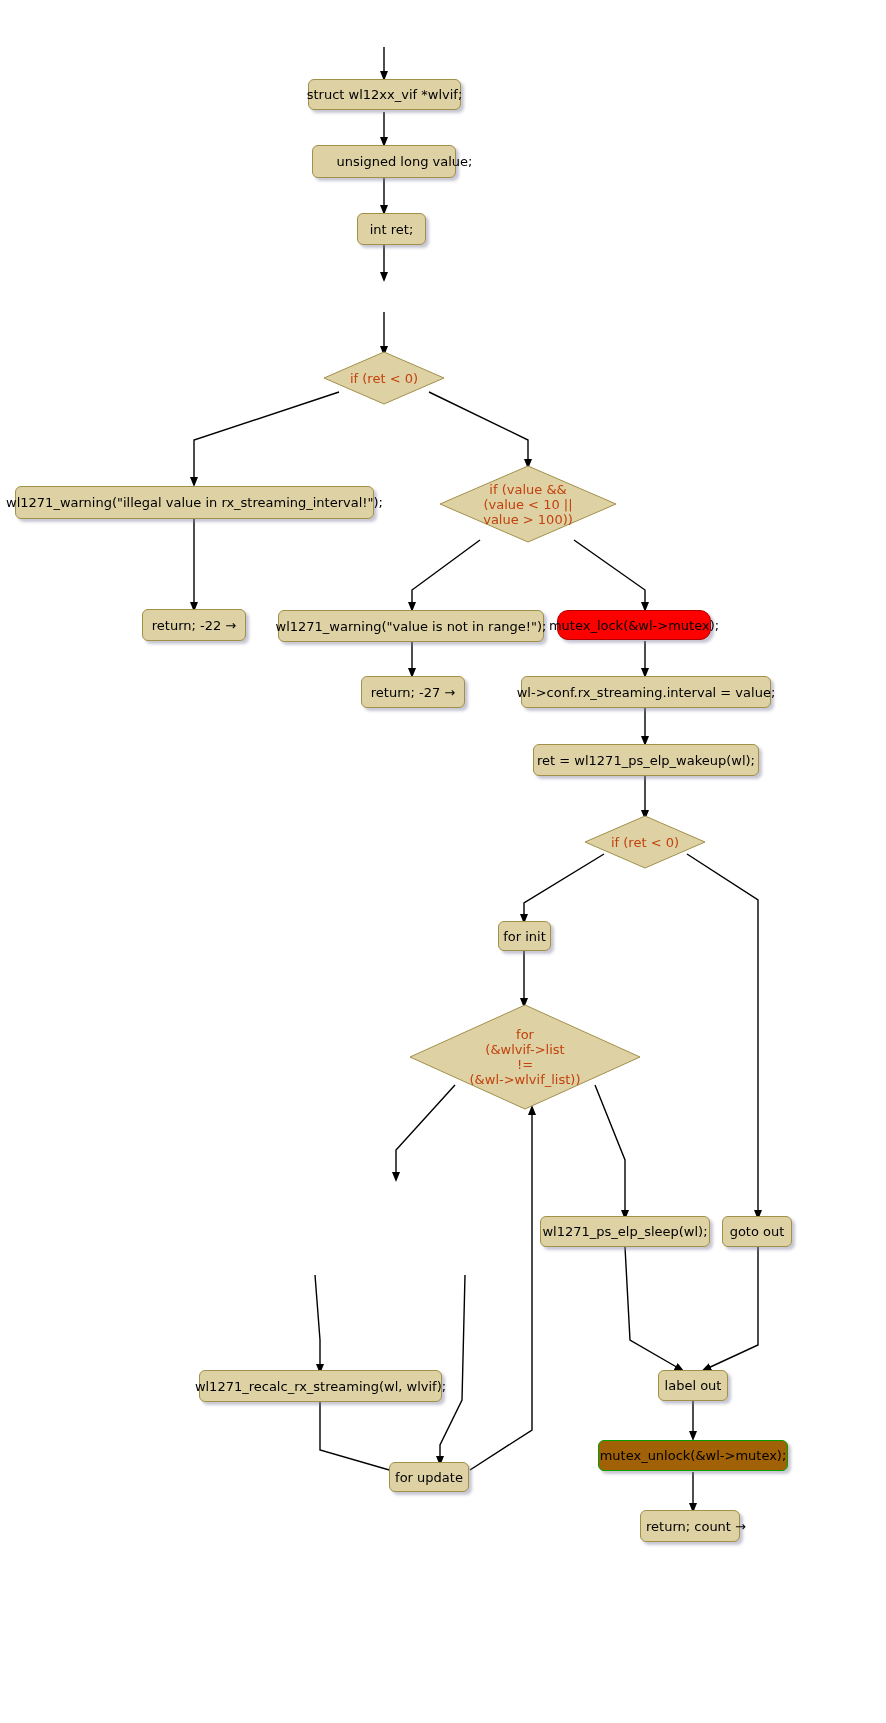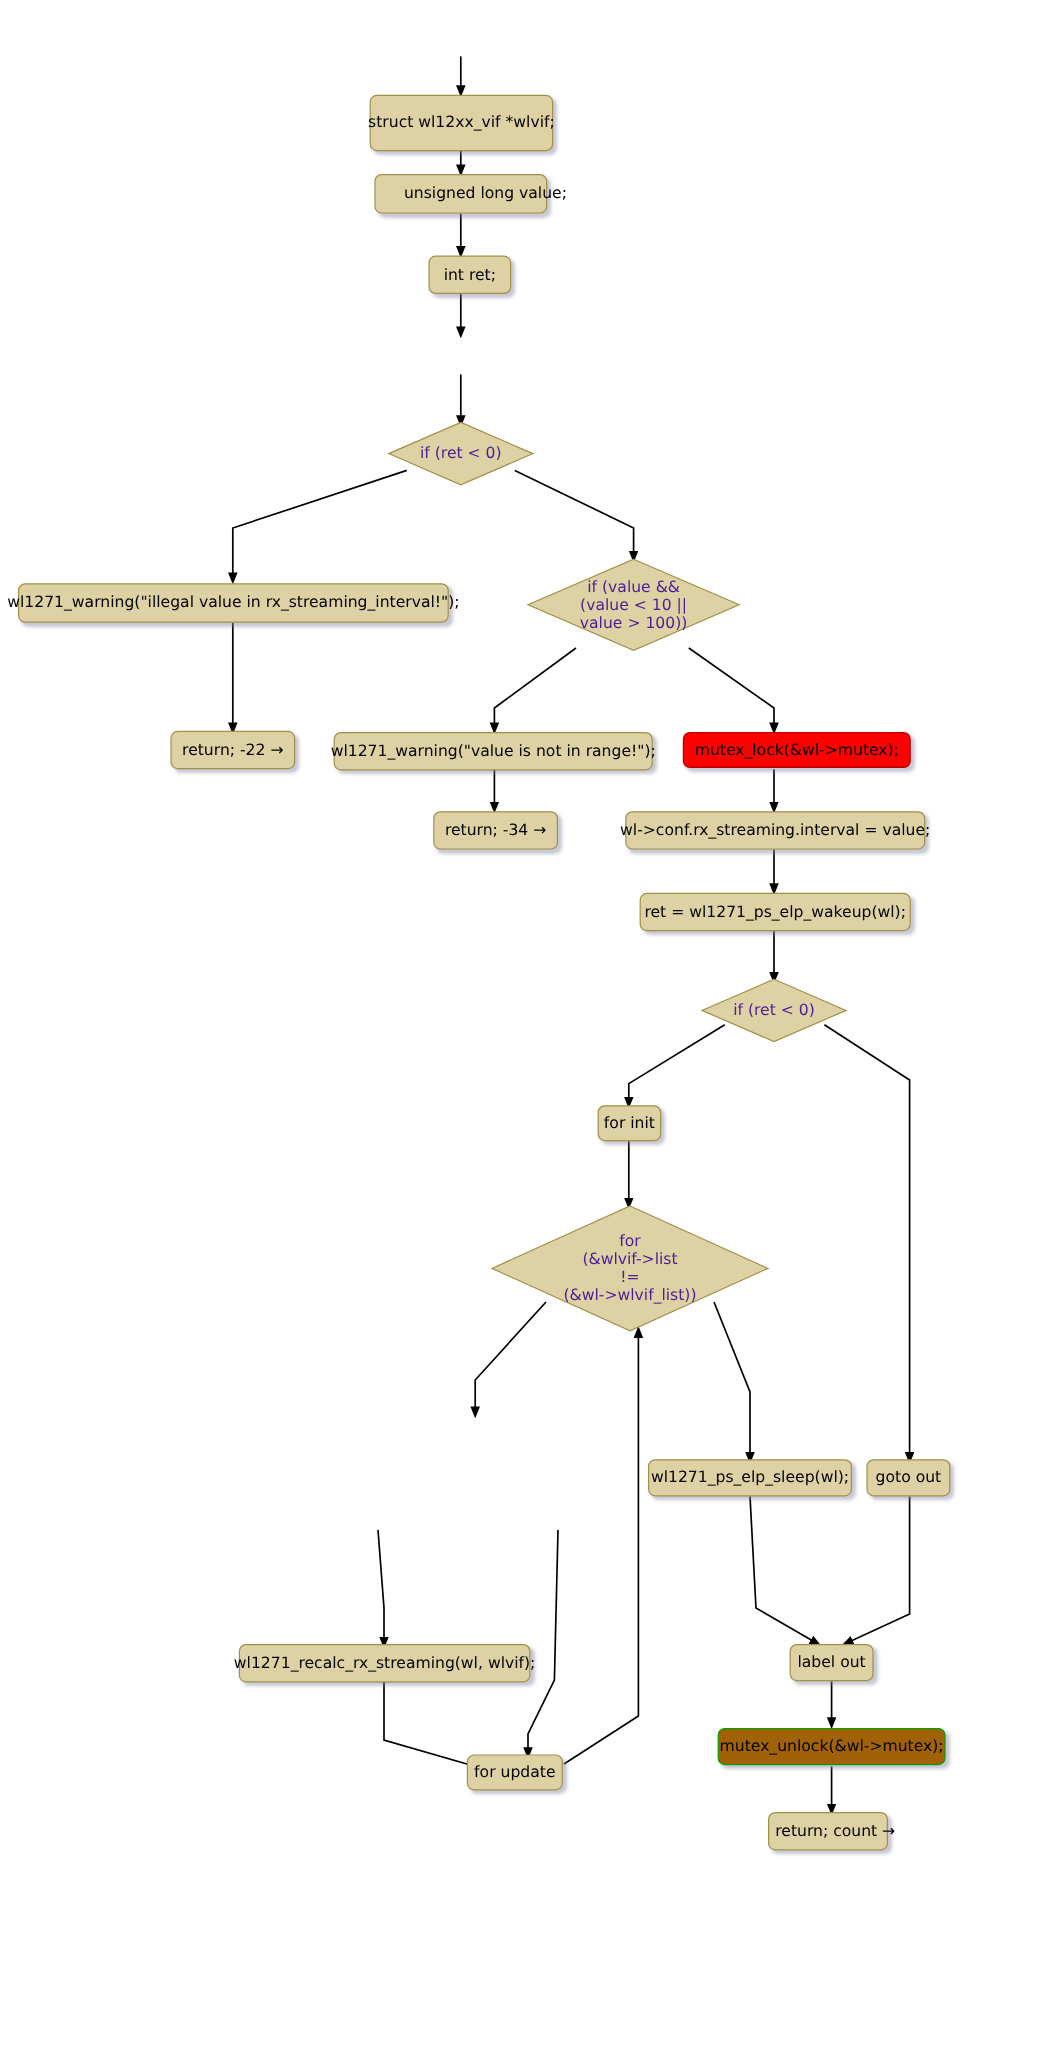--- a/index.html
+++ b/index.html
@@ -66,21 +66,21 @@
     left: 0;
     top: 0;
     width: 100%;
     height: 100%;
     display: flex;
     align-items: center;
     justify-content: center;
     text-align: center;
     font-size: 13px;
     line-height: 15px;
-    color: #4c1d95;
+    color: #c2410c;
     white-space: pre;
     pointer-events: none;
   }
 </style>
 </head>
 <body>
 
 <div id="canvas">
 
   <svg class="edges" viewBox="0 0 886 1723">
@@ -141,21 +141,21 @@
 
       <path d="M758,1247 L758,1345 L706,1369"></path>
 
       <path d="M693,1401 L693,1436"></path>
 
       <path d="M693,1472 L693,1508"></path>
     </g>
   </svg>
 
 
-  <div class="node rect" style="left:308px; top:79px; width:153px; height:47px;">
+  <div class="node rect" style="left:308px; top:79px; width:153px; height:31px;">
     <span>struct wl12xx_vif *wlvif;</span>
   </div>
 
   <div class="node rect" style="left:312px; top:145px; width:144px; height:33px;padding-left:41px;">
     <span>unsigned long value;</span>
   </div>
 
   <div class="node rect" style="left:357px; top:213px; width:69px; height:32px;">
     <span>int ret;</span>
   </div>
@@ -183,24 +183,24 @@
     <div class="diamond-label">if (value &amp;&amp;
 (value &lt; 10 ||
 value &gt; 100))</div>
   </div>
 
   <div class="node rect" style="left:278px; top:610px; width:266px; height:32px;">
     <span>wl1271_warning("value is not in range!");</span>
   </div>
 
   <div class="node rect" style="left:361px; top:676px; width:104px; height:32px;">
-    <span>return; -34 →</span>
-  </div>
-
-  <div class="node rect red" style="left:569px; top:610px; width:190px; height:30px;">
+    <span>return; -27 →</span>
+  </div>
+
+  <div class="node rect red" style="left:557px; top:610px; width:154px; height:30px;border-radius:11px;">
     <span>mutex_lock(&amp;wl-&gt;mutex);</span>
   </div>
 
   <div class="node rect" style="left:521px; top:676px; width:250px; height:32px;">
     <span>wl-&gt;conf.rx_streaming.interval = value;</span>
   </div>
 
   <div class="node rect" style="left:533px; top:744px; width:226px; height:32px;">
     <span>ret = wl1271_ps_elp_wakeup(wl);</span>
   </div>

